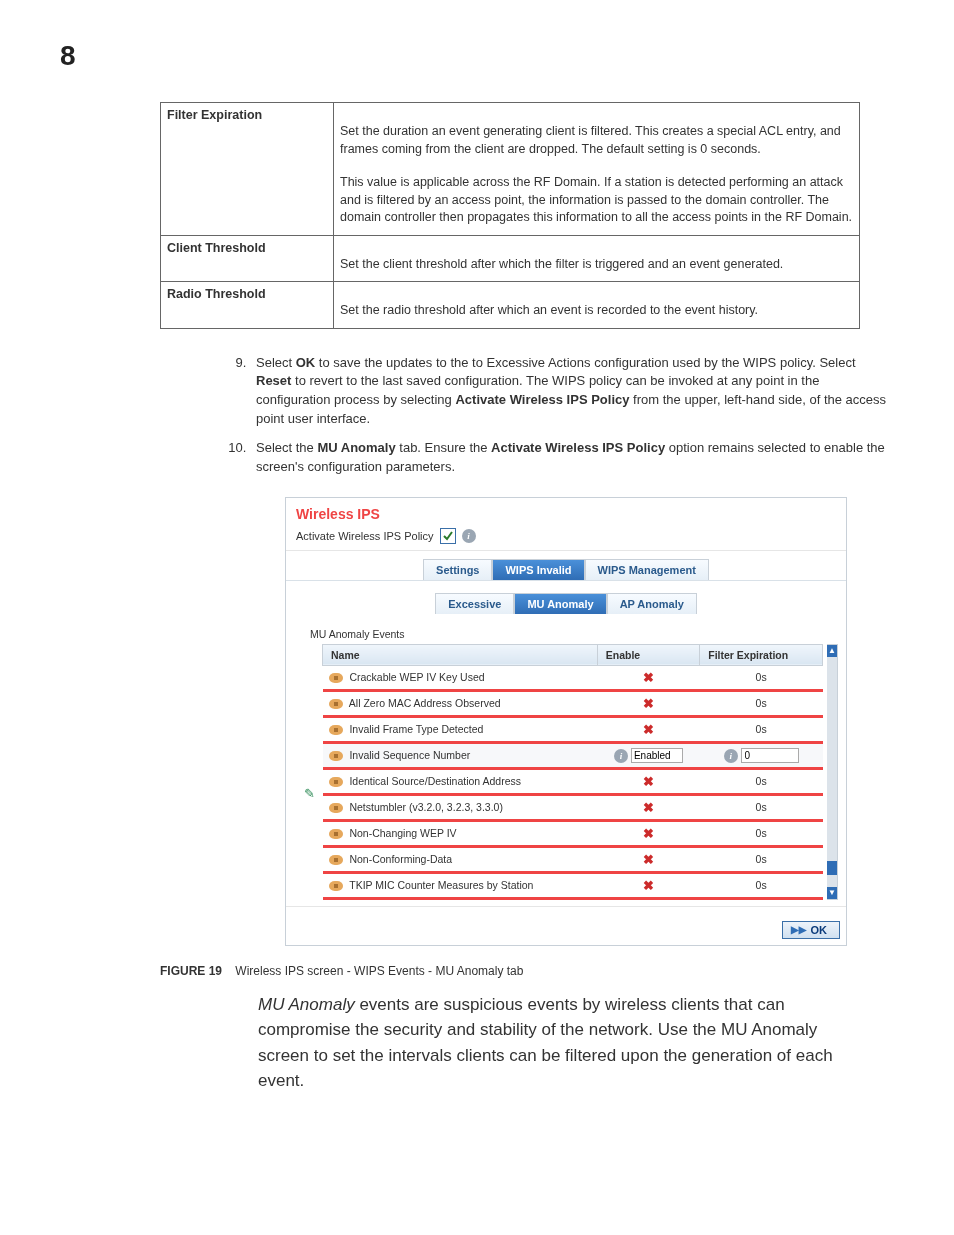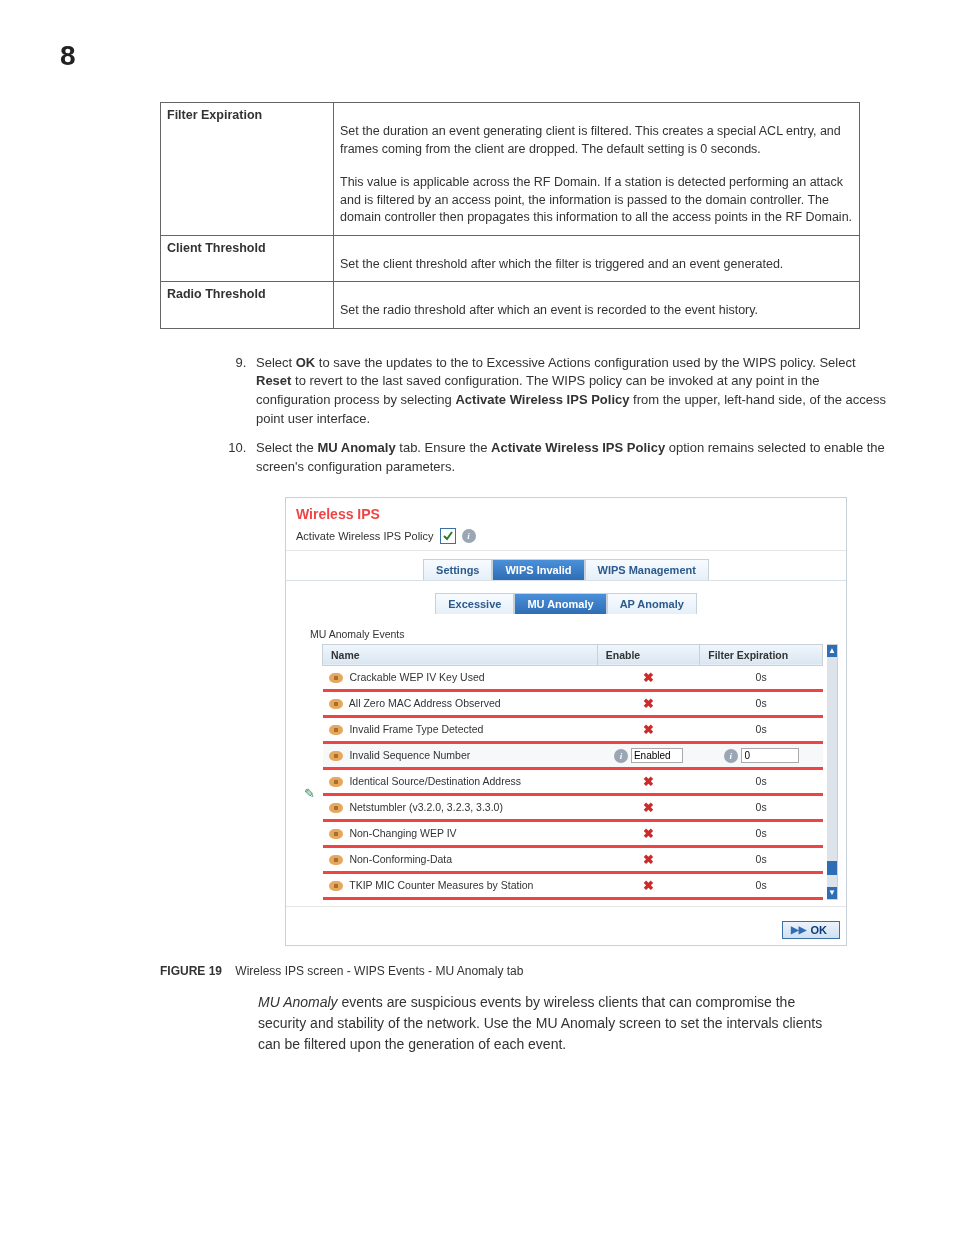--- a/index.html
+++ b/index.html
@@ -232,21 +232,21 @@
   }
   .caption {
     margin: 18px 0 14px 100px;
     font-size: 12px;
   }
   .caption .fignum { font-weight: bold; }
   .body-para {
     margin: 0 0 10px 198px;
     width: 580px;
     line-height: 1.5;
-    font-size: 14px;
+    font-size: 17px;
   }
   .it { font-style: italic; }
 </style>
 </head>
 <body>
 
 <div class="page-num">8</div>
 
 <table class="def-table">
   <tbody id="def-body">

